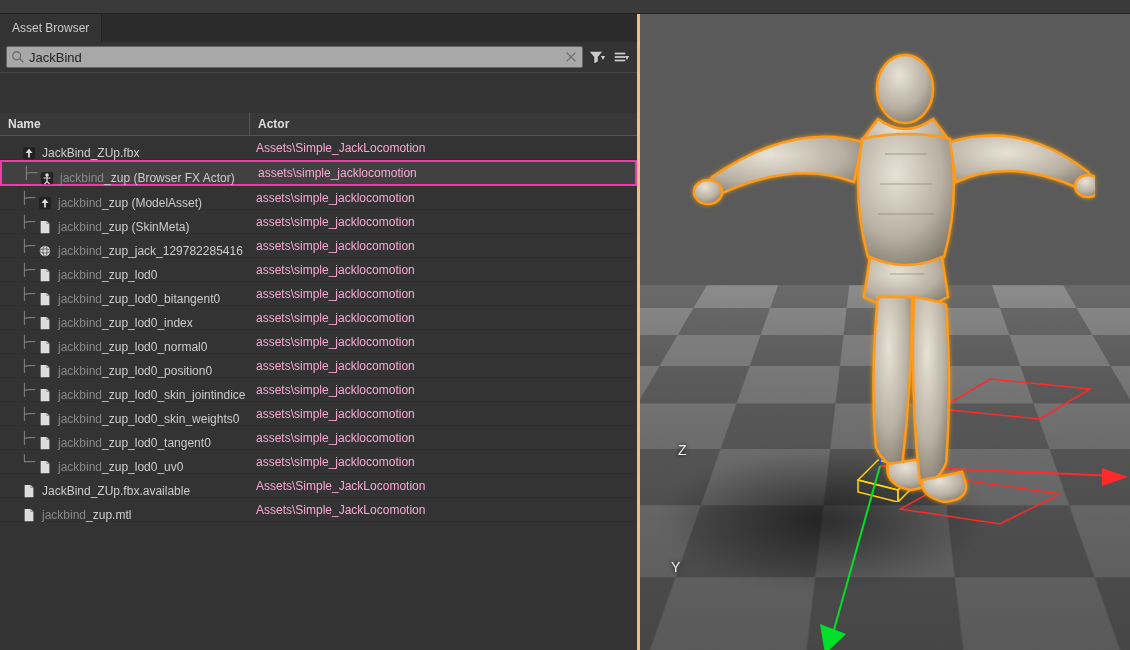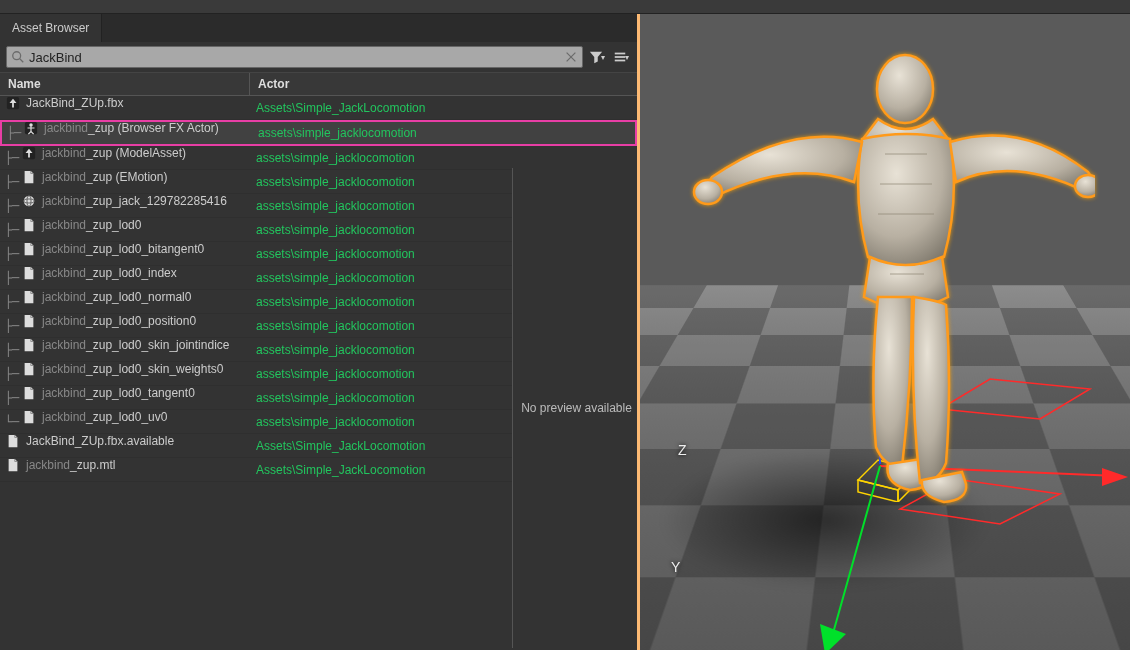--- a/index.html
+++ b/index.html
@@ -105,31 +105,31 @@
     color: #ccc;
   }
   .row.selected {
     border: 2px solid #e83ea5;
     background: #414141;
     height: 26px;
   }
   .row .name-cell {
     width: 250px;
     display: flex;
-    align-items: flex-start;
+    align-items: flex-end;
     overflow: hidden;
     white-space: nowrap;
-    padding-left: 4px;
+    padding-left: 20px;
   }
   .row .path-cell {
     flex: 1;
     padding-left: 6px;
     overflow: hidden;
     white-space: nowrap;
-    color: #22c55e;
+    color: #f9a8d4;
   }
   .tree-lines {
     display: inline-flex;
     align-items: center;
     height: 24px;
     color: #888;
     font-family: monospace;
   }
   .tree-spacer { display:inline-block; width:16px; text-align:center; }
   .file-icon {
@@ -189,21 +189,21 @@
     position: absolute;
     pointer-events: none;
   }
   .character {
     position: absolute;
     left: 50px; top: 20px;
     width: 405px; height: 470px;
     pointer-events: none;
     filter: drop-shadow(0 0 2px rgba(255,165,0,0.8));
   }
-  .left-wrap { position: relative; flex:1; display:flex; flex-direction:column; overflow:hidden;}
+  .left-wrap { position: relative; flex:1; display:flex; flex-direction:column; overflow:hidden;margin-top:40px;}
 </style>
 </head>
 <body>
 
 <div class="topbar"></div>
 <div class="main">
   <div class="left">
     <div class="tabbar">
       <div class="tab">
         <span>Asset Browser</span>
@@ -285,21 +285,21 @@
           <div class="row">
             <div class="name-cell">
               <span class="tree-lines">
                 <span class="tree-spacer">├─</span>
               </span>
               <svg viewBox="0 0 16 16" class="file-icon">
                 <path d="M3 1 h7 l3 3 v11 h-10 z" fill="#ddd"></path>
                 <path d="M10 1 v3 h3" fill="none" stroke="#888"></path>
               </svg>
               <span class="label-muted">jackbind</span>
-              <span class="label-normal">_zup (EMotion)</span>
+              <span class="label-normal">_zup (SkinMeta)</span>
             </div>
             <div class="path-cell">assets\simple_jacklocomotion</div>
           </div>
           <div class="row">
             <div class="name-cell">
               <span class="tree-lines">
                 <span class="tree-spacer">├─</span>
               </span>
               <svg viewBox="0 0 16 16" class="file-icon">
                 <circle cx="8" cy="8" r="6" fill="#ddd"></circle>
@@ -454,23 +454,20 @@
               <svg viewBox="0 0 16 16" class="file-icon">
                 <path d="M3 1 h7 l3 3 v11 h-10 z" fill="#ddd"></path>
                 <path d="M10 1 v3 h3" fill="none" stroke="#888"></path>
               </svg>
               <span class="label-muted">jackbind</span>
               <span class="label-normal">_zup.mtl</span>
             </div>
             <div class="path-cell">Assets\Simple_JackLocomotion</div>
           </div>
         </div>
-      <div class="preview-pane">
-        <span>No preview available</span>
-      </div>
     </div>
   </div>
 
   <div class="right">
     <div class="checker"></div>
     <div class="shadow-blob"></div>
 
     <svg class="gizmo-box" style="left:290px; top:335px;" width="170" height="90">
       <polygon points="10,60 110,70 160,40 60,30" fill="none" stroke="#ff2a2a" stroke-width="1.5"></polygon>
     </svg>

